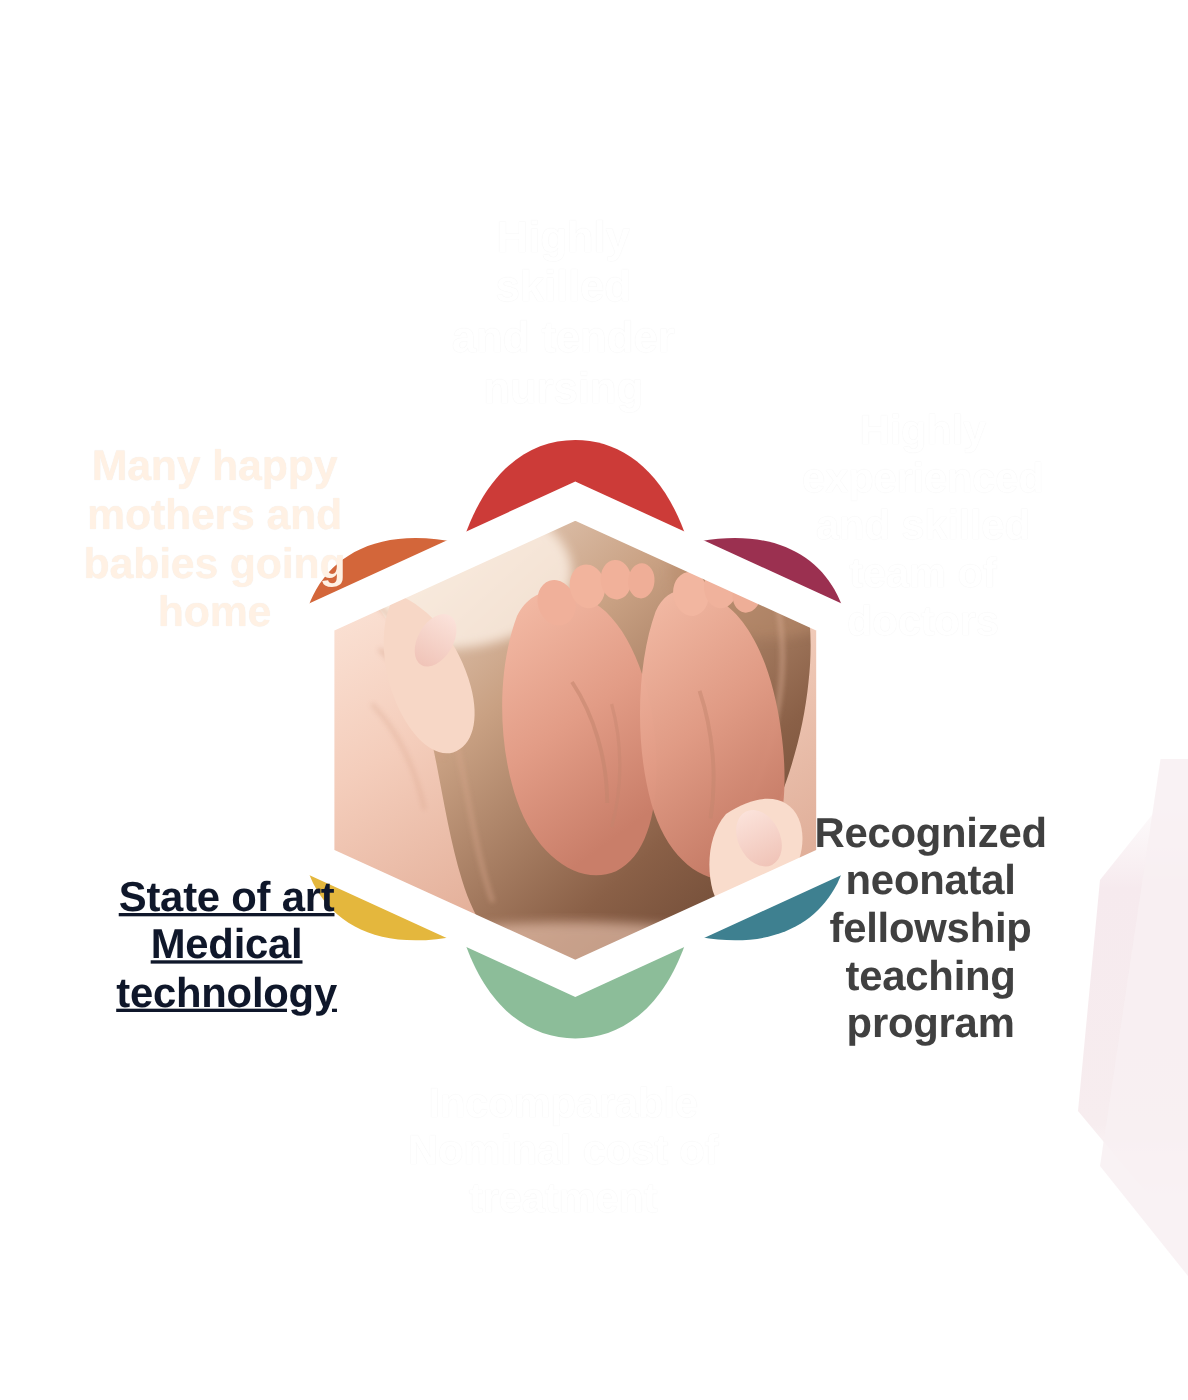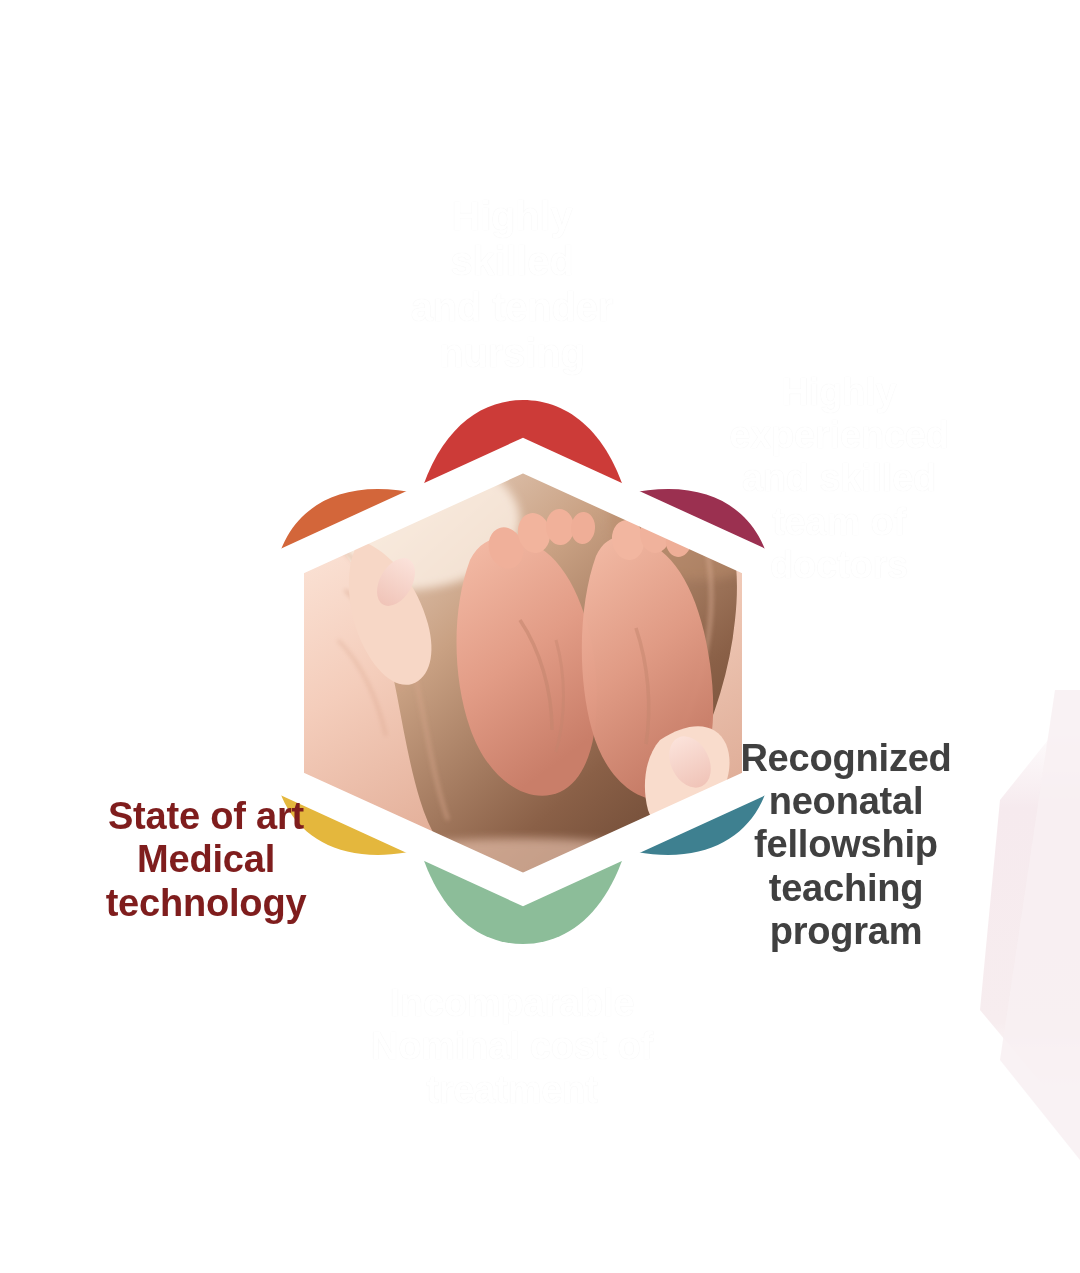--- a/index.html
+++ b/index.html
@@ -200,18 +200,22 @@
   <div class="petal-label p-lr" style="color: #404040;">Recognized
 neonatal
 fellowship
 teaching
 program</div>
 
   <div class="petal-label p-bot" style="color: rgb(255, 255, 255);">Incomparable
 Nominal cost of
 treatment</div>
 
-  <div class="petal-label p-ll" style="color:#7f1d1d;">State of art
+  <div class="petal-label p-ll" style="color:#0f172a;text-decoration:underline;">State of art
 Medical
 technology</div>
 
+  <div class="petal-label p-ul" style="color:#FFF1E4;">Many happy
+mothers and
+babies going
+home</div>
 
 </div>
 
 </body></html>

